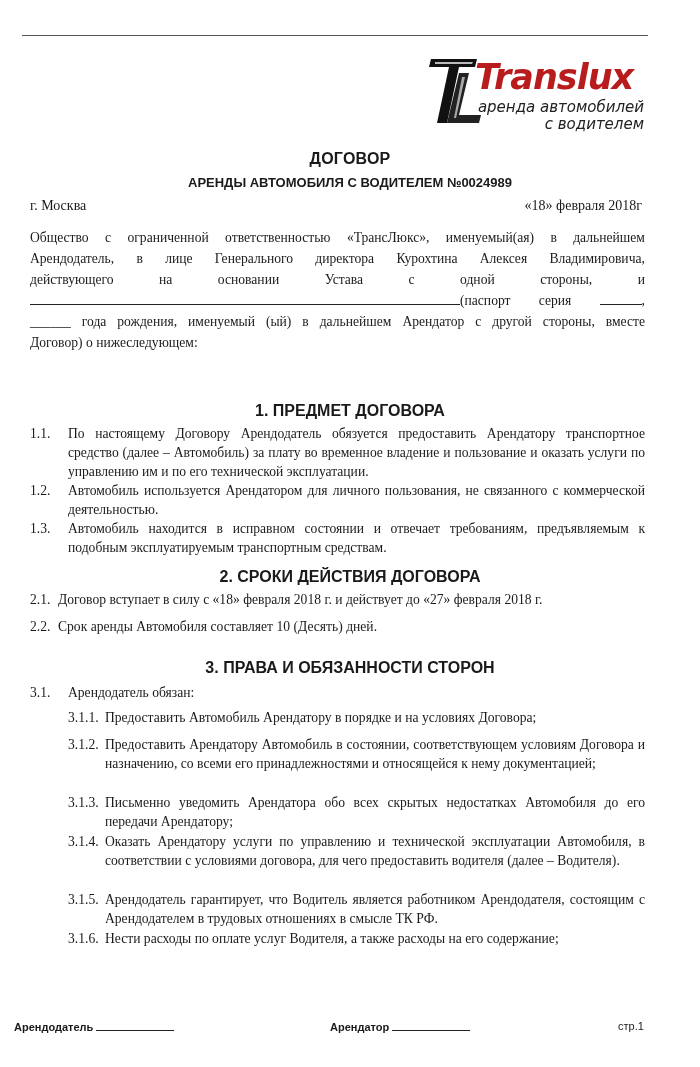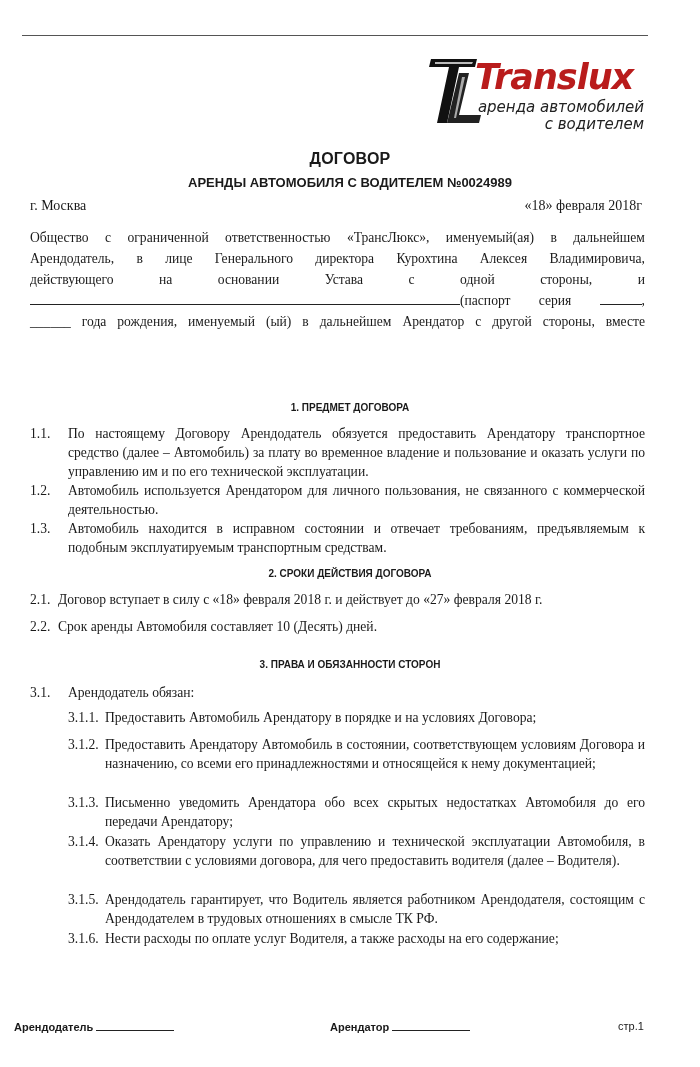--- a/index.html
+++ b/index.html
@@ -43,21 +43,21 @@
 
   .preamble {
     position: absolute; left: 30px; top: 227px; width: 615px;
     font-size: 13.6px; line-height: 21px; text-align: justify;
   }
   .preamble .line { display: flex; justify-content: space-between; white-space: nowrap; }
   .blank { display: inline-block; border-bottom: 1px solid #222; height: 12px; vertical-align: baseline; }
 
   .section-head {
     position: absolute; left: 0; width: 700px; text-align: center;
-    font-family: "Liberation Sans", sans-serif; font-weight: bold; font-size: 10px;
+    font-family: "Liberation Sans", sans-serif; font-weight: bold; font-size: 16px;
   }
   .clause {
     position: absolute; left: 30px; width: 615px;
     font-size: 13.6px; line-height: 19px;
   }
   .clause .num { position: absolute; left: 0; top: 0; }
   .clause .txt { margin-left: 38px; text-align: justify; }
   .clause.short .txt { margin-left: 28px; }
   .sub {
     position: absolute; left: 68px; width: 577px;
@@ -127,20 +127,21 @@
   </div>
   <div class="line">
     <span style="display:flex;align-items:baseline;">
       <span class="blank" style="width:430px;"></span>
       <span>(паспорт</span>
     </span>
     <span>серия</span>
     <span><span class="blank" style="width:42px;"></span>,</span>
   </div>
   <div style="text-align:justify;text-align-last:justify;">______ года рождения, именуемый (ый) в дальнейшем Арендатор с другой стороны, вместе</div>
+  <div>Договор) о нижеследующем:</div>
 </div>
 
 <div class="section-head" style="top:402px;">1.  ПРЕДМЕТ ДОГОВОРА</div>
 <div class="clause" style="top:424px;">
   <span class="num">1.1.</span>
   <div class="txt">По настоящему Договору Арендодатель обязуется предоставить Арендатору транспортное средство (далее – Автомобиль) за плату во временное владение и пользование и оказать услуги по управлению им и по его технической эксплуатации.</div>
 </div>
 <div class="clause" style="top:481px;">
   <span class="num">1.2.</span>
   <div class="txt">Автомобиль используется Арендатором для личного пользования, не связанного с коммерческой деятельностью.</div>

